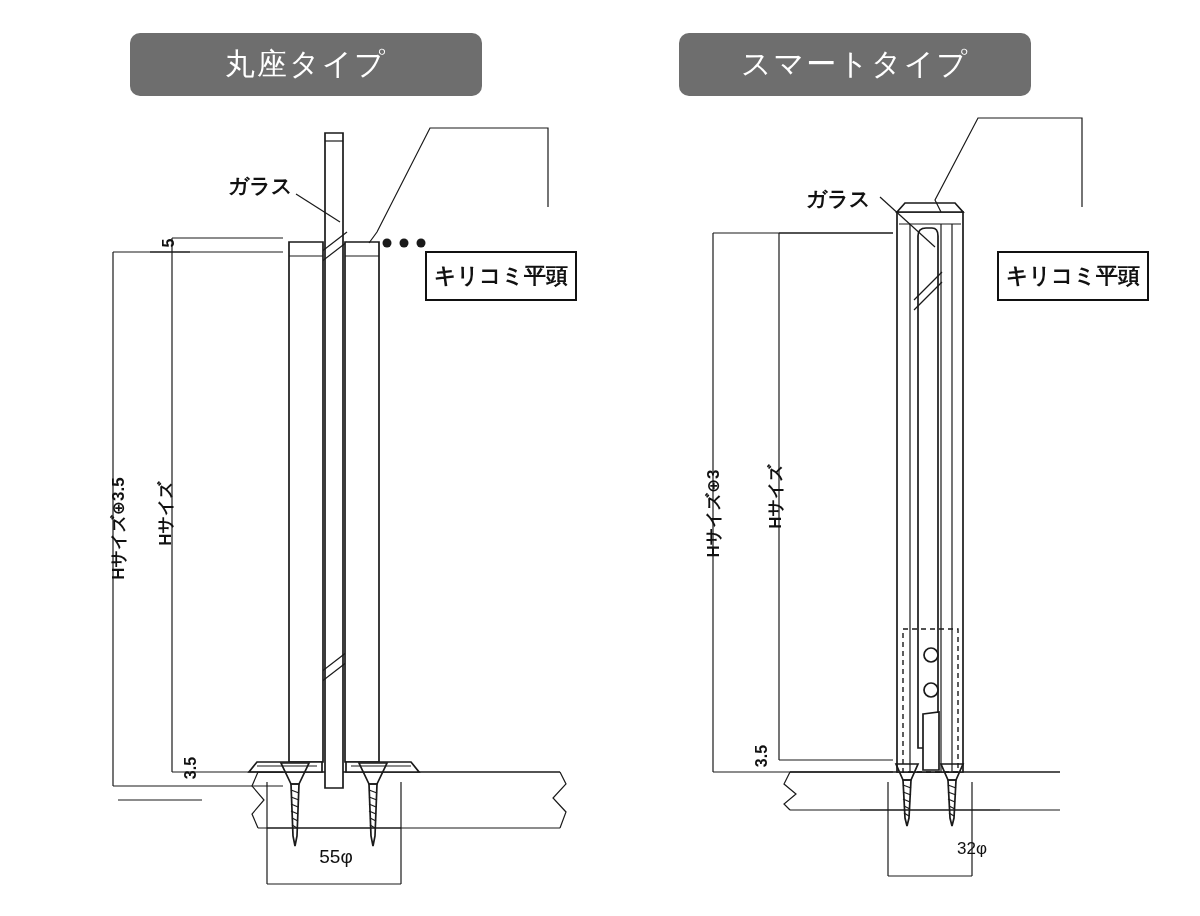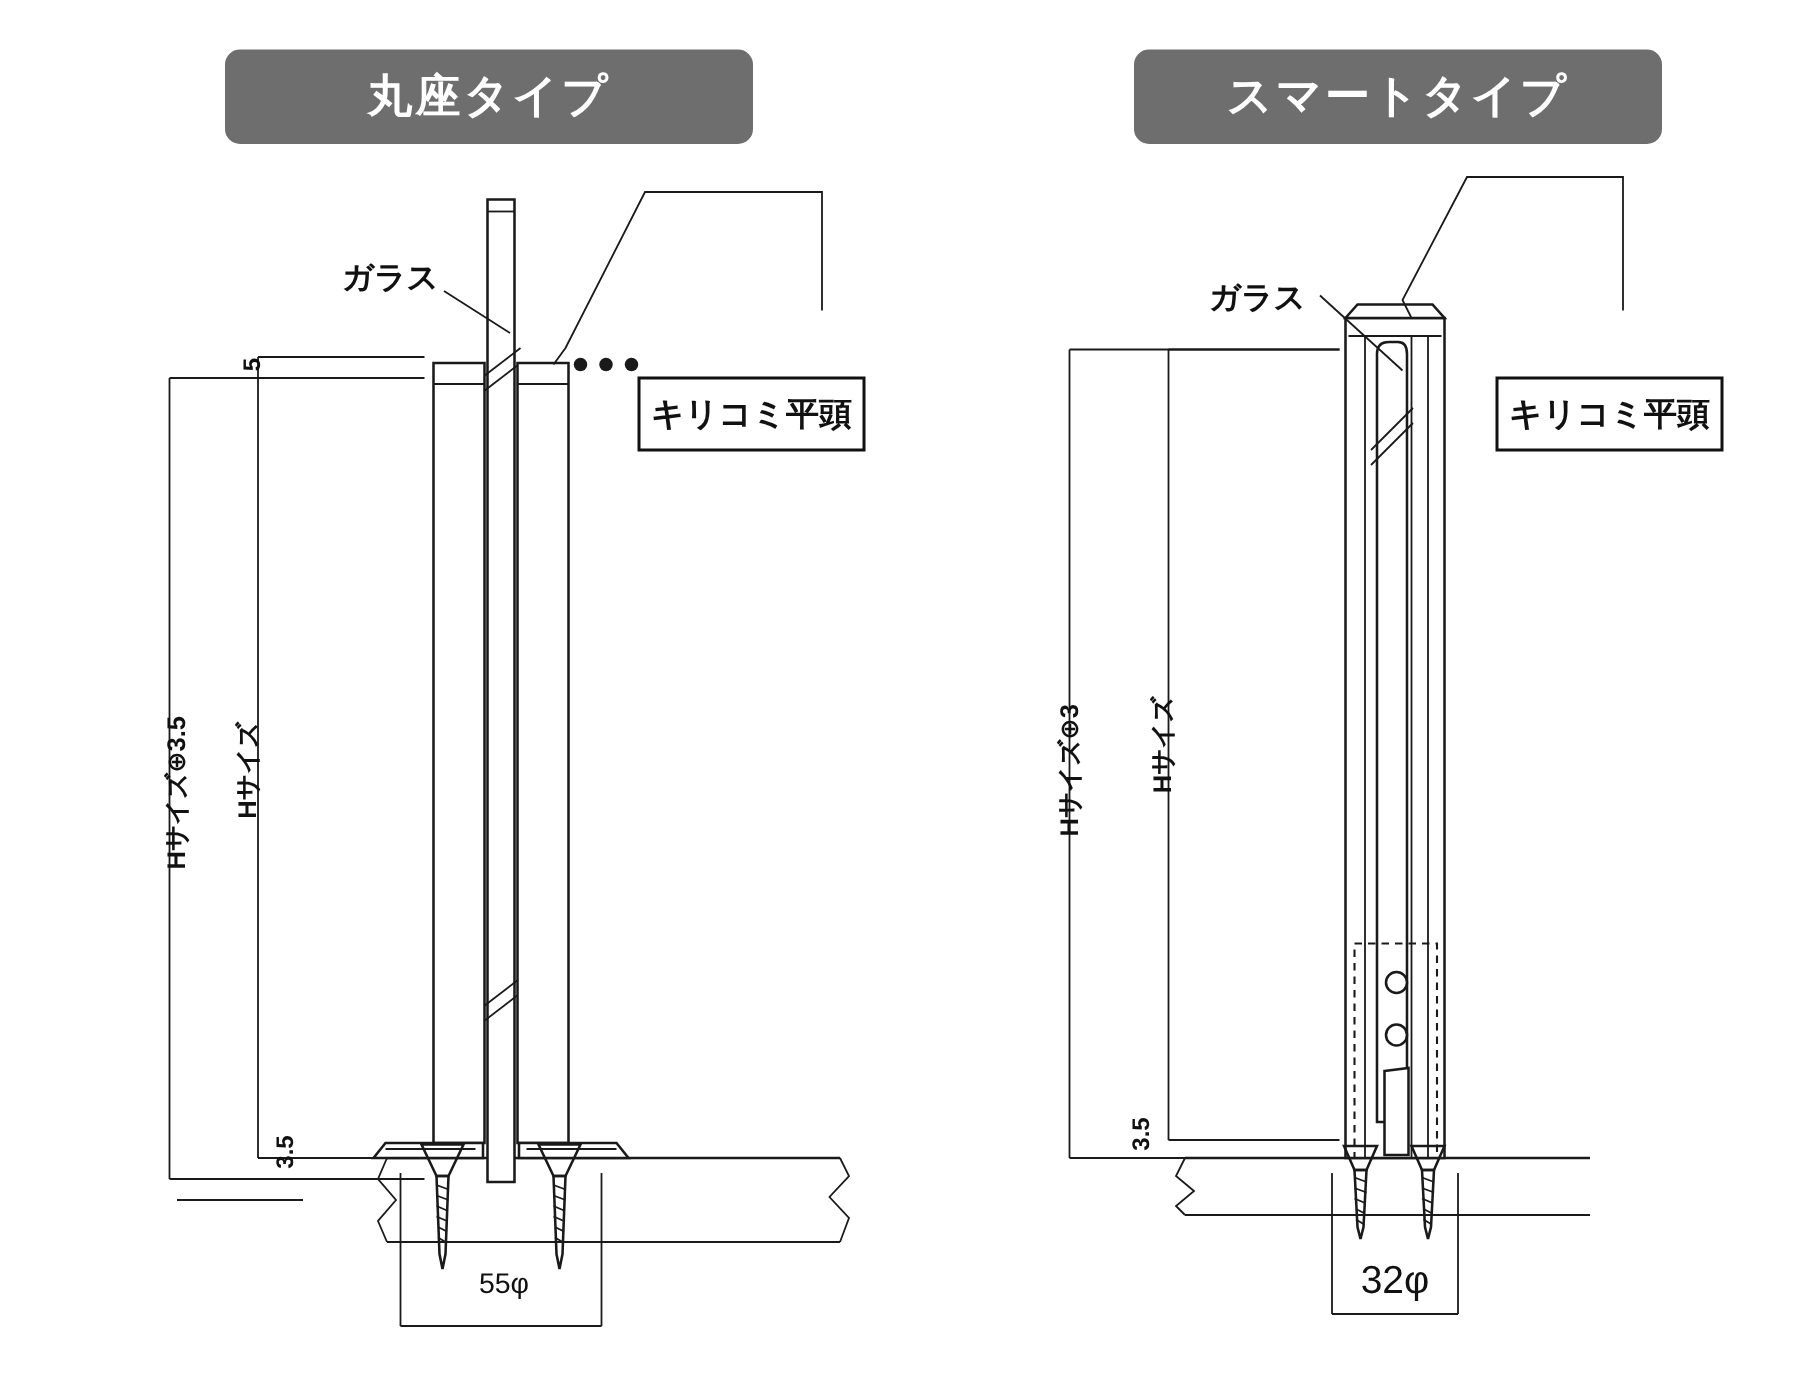--- a/index.html
+++ b/index.html
@@ -10,27 +10,26 @@
     color:#1a1a1a;
   }
   .stage{position:absolute;inset:0;}
 
   .badge{
     position:absolute;
     background:#6e6e6e;
     border-radius:10px;
     display:flex;align-items:center;justify-content:center;
     color:#ffffff;
-    font-weight:bold;
+    font-weight:normal;
     letter-spacing:2px;
     box-shadow:0 0 0 0 rgba(0,0,0,0);
-    margin-left:20px;
   }
   .badge-left{left:130px;top:33px;width:352px;height:63px;font-size:30px;}
-  .badge-right{left:736px;top:33px;width:352px;height:63px;font-size:30px;}
+  .badge-right{left:679px;top:33px;width:352px;height:63px;font-size:30px;}
 
   svg{position:absolute;left:0;top:0;}
   .ln{stroke:#1a1a1a;fill:none;}
   .thin{stroke-width:1.2;}
   .med{stroke-width:1.7;}
   .dash{stroke-dasharray:5 4;stroke-width:1.4;}
   .fillw{fill:#ffffff;}
   .dot{fill:#1a1a1a;}
 
   .lbl{
@@ -251,17 +250,17 @@
   </svg>
 
   <div class="lbl lbl-glass" style="left:806px;top:188px;">ガラス</div>
 
   <div class="lbl rot dim-txt" style="left:628px;top:505px;width:170px;text-align:center;">Hサイズ⊕3</div>
 
   <div class="lbl rot dim-txt" style="left:705px;top:488px;width:140px;text-align:center;">Hサイズ</div>
 
   <div class="lbl rot dim-small" style="left:742px;top:748px;width:40px;text-align:center;">3.5</div>
 
-  <div class="lbl" style="left:888px;top:840px;width:84px;text-align:center;font-size:26px;font-weight:normal;">32φ</div>
+  <div class="lbl" style="left:888px;top:840px;width:84px;text-align:center;font-size:17px;font-weight:normal;padding-left:42px;">32φ</div>
 
   <div class="callout callout-right">キリコミ平頭</div>
 
 </div>
 
 </body></html>

